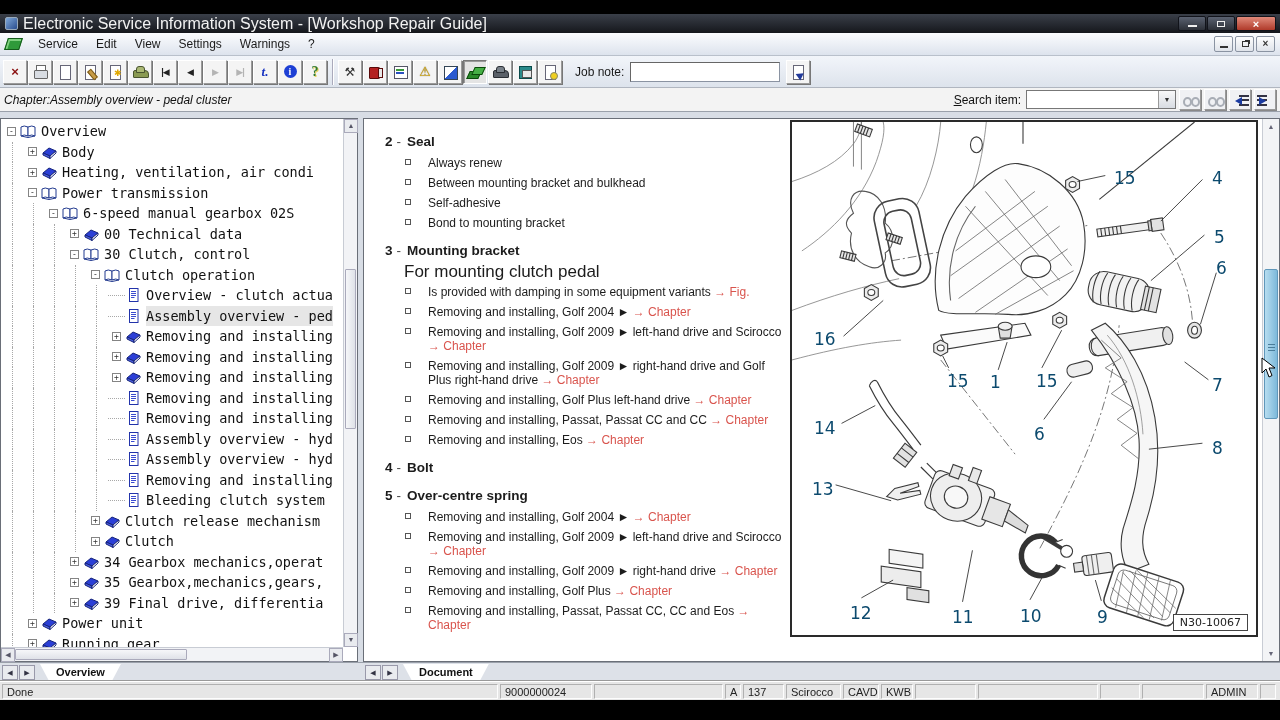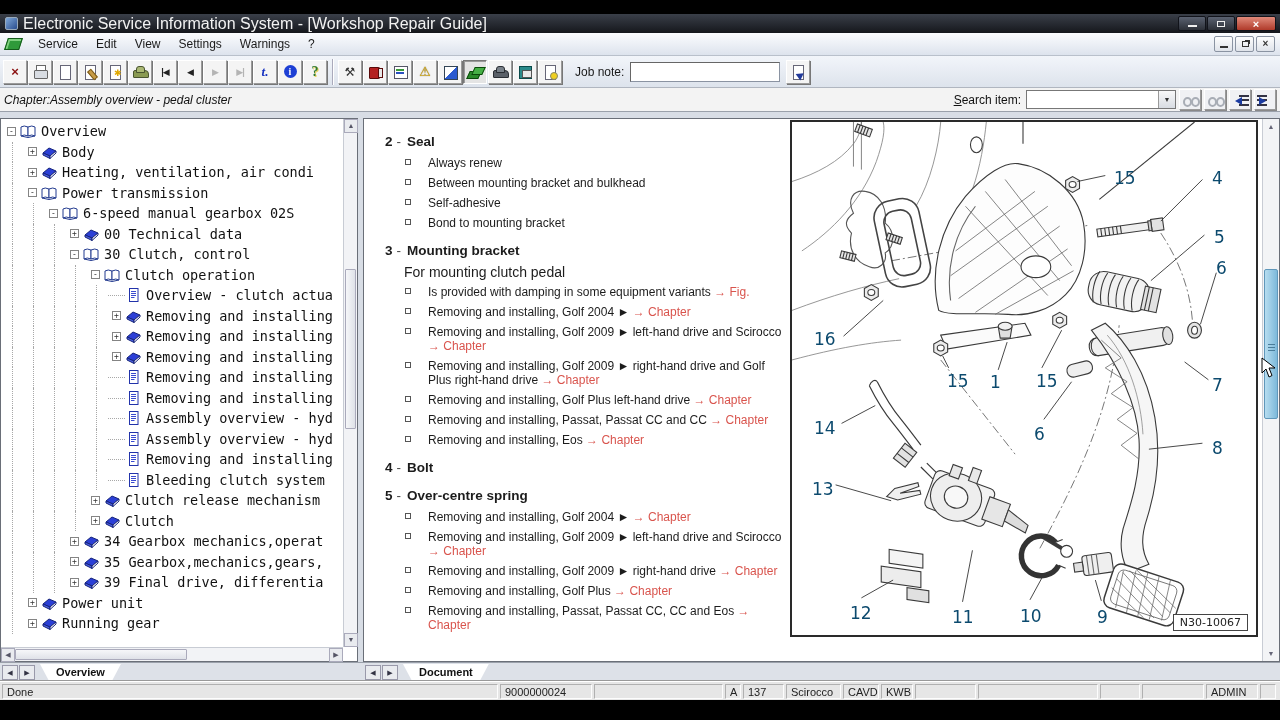--- a/index.html
+++ b/index.html
@@ -164,21 +164,21 @@
     color:#556; font-size:7px; text-align:center; line-height:12px; }
   .sb-thumb { position:absolute; background:linear-gradient(90deg,#f6f7f9,#dfe2e8);
     border:1px solid #aab; border-radius:1px; }
   .sb-h .sb-thumb { background:linear-gradient(#f6f7f9,#dfe2e8); }
 
   
   .doc-text { position:absolute; left:21px; top:2px; width:400px; color:#1c1c1c; }
   .sec-title { font-size:13.5px; font-weight:bold; margin:13px 0 7px; }
   .sec-title .num { margin-right:4px; }
   .sec-title .dash { font-weight:normal; margin-right:6px; color:#444; }
-  .sec-intro { font-size:14px; margin:0 0 6px; padding-left:19px; line-height:14px; }
+  .sec-intro { font-size:17px; margin:0 0 6px; padding-left:19px; line-height:14px; }
   .bullet { position:relative; font-size:12px; line-height:14px; margin-bottom:6px;
     padding-left:43px; }
   .bullet .sq { position:absolute; left:20px; top:3px; width:6px; height:6px;
     border:1px solid #555; background:#fff; }
   .doc-link { color:#d9544d; }
 
   
   .figure { position:absolute; left:426px; top:1px; width:468px; height:517px;
     border:2px solid #2a2a2a; background:#fff; }
   .figure svg { position:absolute; inset:0; }
@@ -465,20 +465,33 @@
             <span class="ind"></span>
             <span class="ind"></span>
             <span class="ind"></span>
             <span class="ind"></span>
             <span class="exp-blank"></span>
             <span class="tico"><svg width="17" height="14" viewBox="0 0 17 14">
                 <rect x="4.5" y="0.5" width="8.5" height="13" fill="#fff" stroke="#2233aa"></rect>
                 <path d="M6 3.5h5M6 5.5h5M6 7.5h5M6 9.5h3.5" stroke="#3a4ad0" stroke-width="1" fill="none"></path>
               </svg></span>
             <span class="tlabel">Overview - clutch actua</span>
+          </div>
+          <div class="trow sel">
+            <span class="ind"></span>
+            <span class="ind"></span>
+            <span class="ind"></span>
+            <span class="ind"></span>
+            <span class="ind"></span>
+            <span class="exp-blank"></span>
+            <span class="tico"><svg width="17" height="14" viewBox="0 0 17 14">
+                <rect x="4.5" y="0.5" width="8.5" height="13" fill="#fff" stroke="#2233aa"></rect>
+                <path d="M6 3.5h5M6 5.5h5M6 7.5h5M6 9.5h3.5" stroke="#3a4ad0" stroke-width="1" fill="none"></path>
+              </svg></span>
+            <span class="tlabel">Assembly overview - ped</span>
           </div>
           <div class="trow">
             <span class="ind"></span>
             <span class="ind"></span>
             <span class="ind"></span>
             <span class="ind"></span>
             <span class="ind"></span>
             <span class="exp">+</span>
             <span class="tico"><svg width="17" height="14" viewBox="0 0 17 14">
                 <path d="M2 8 L8 3 L15 6 L9 11 Z" fill="#2b3fd6" stroke="#16247a"></path>

